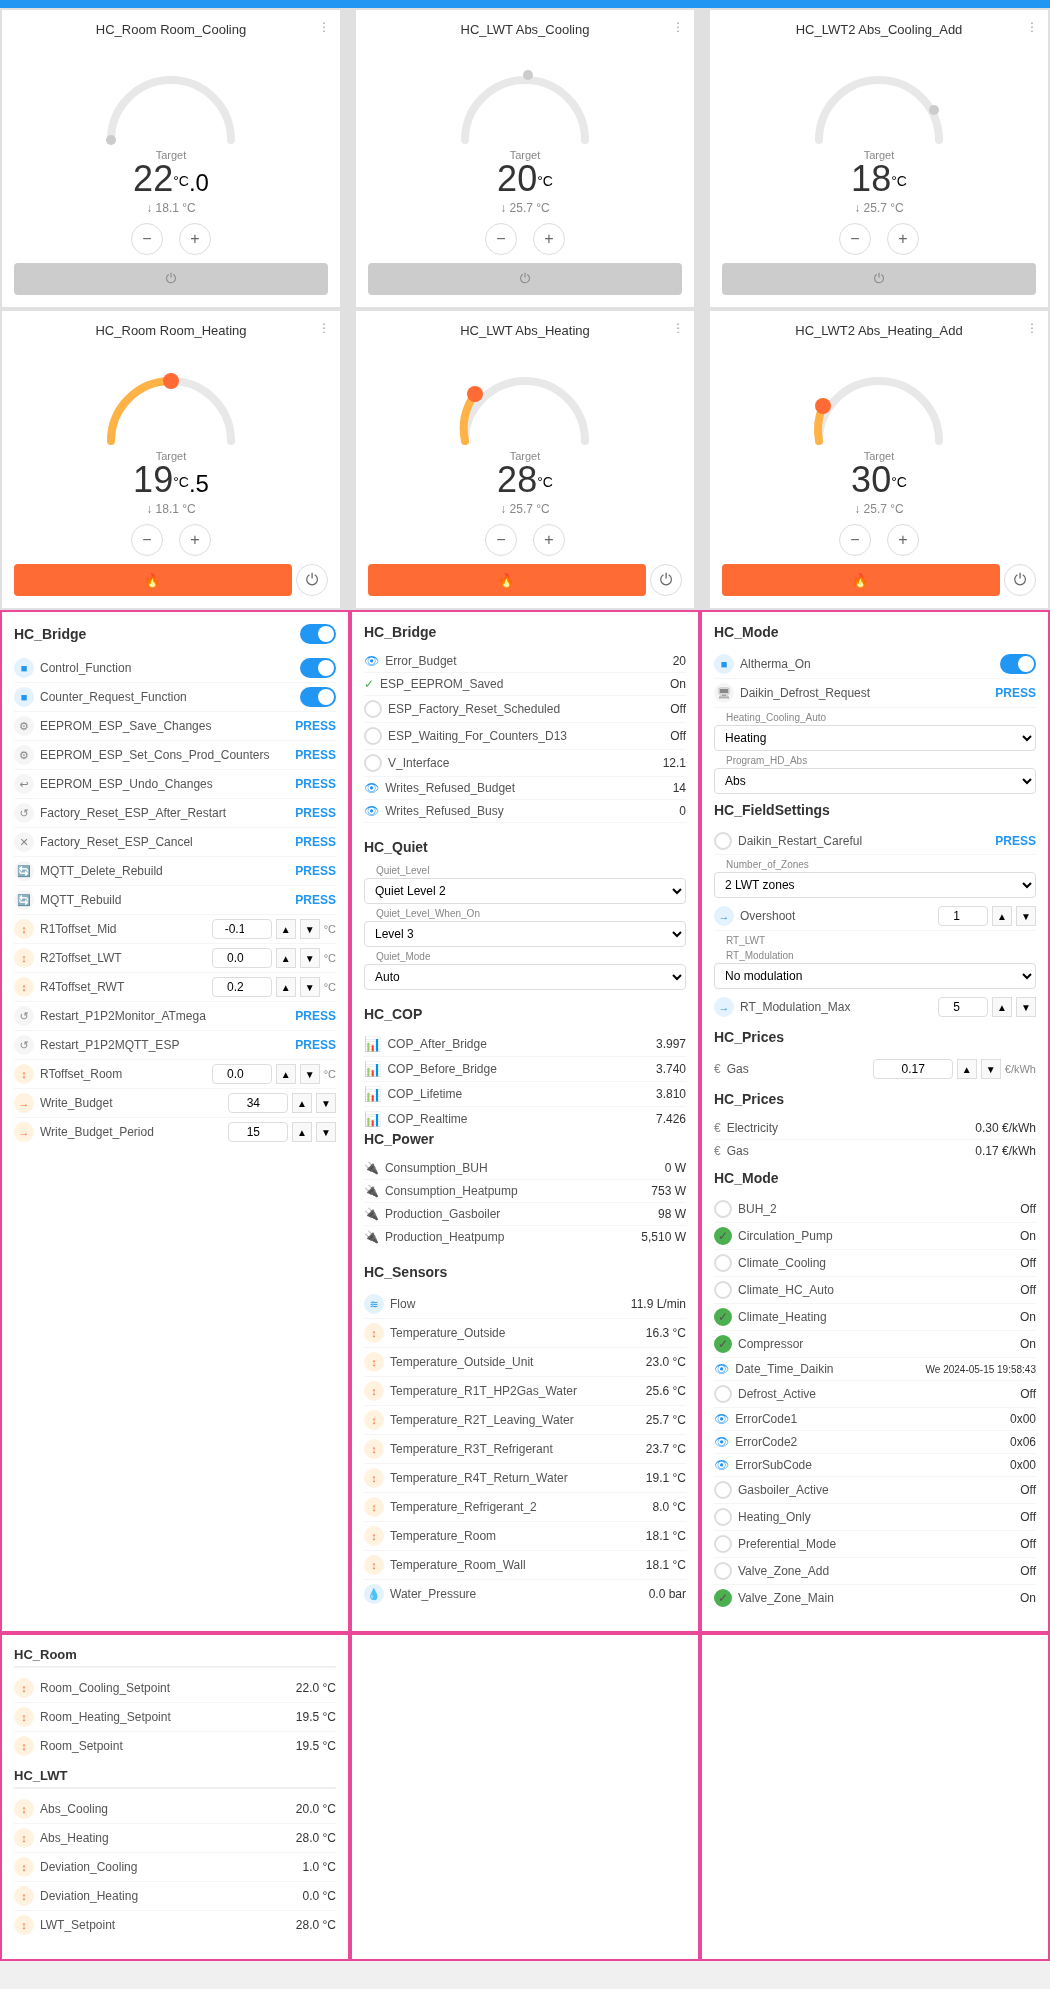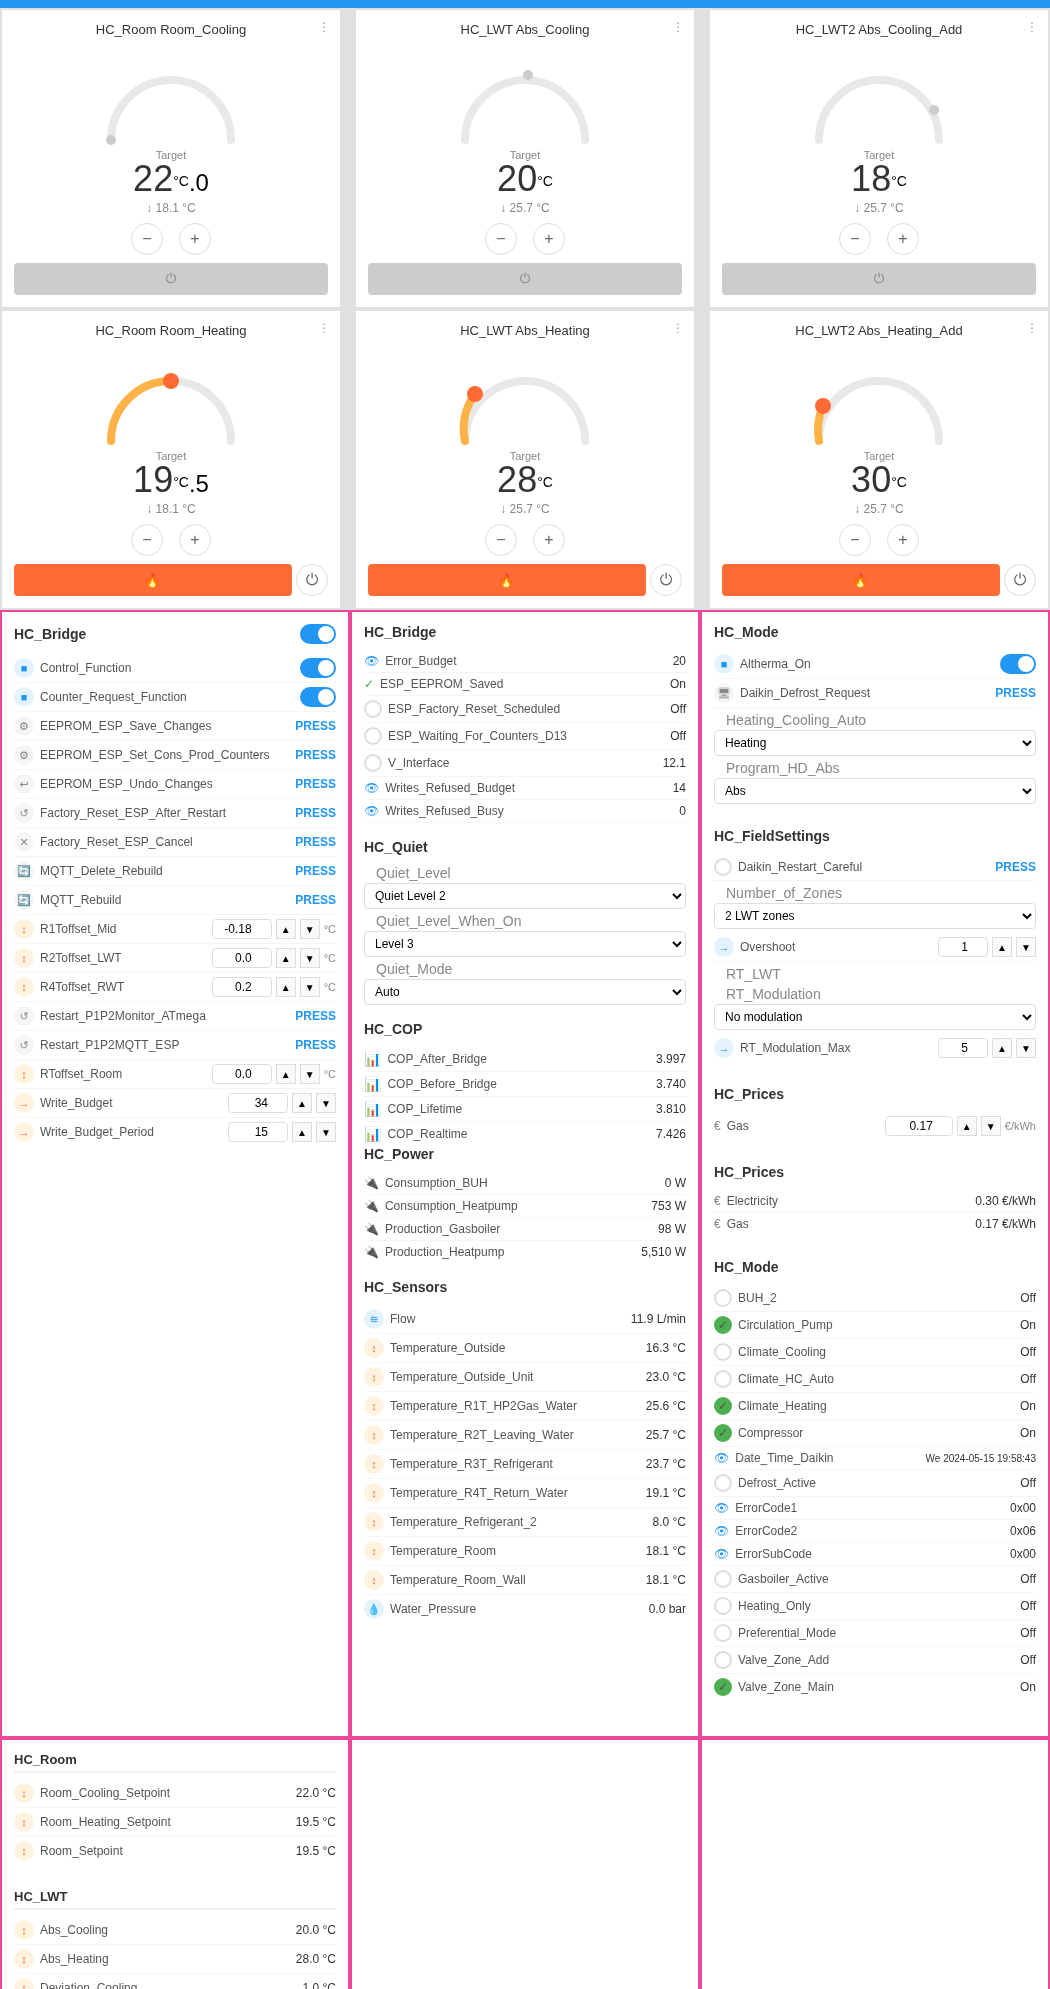--- a/index.html
+++ b/index.html
@@ -42,40 +42,40 @@
     .row-item { display: flex; align-items: center; justify-content: space-between; padding: 4px 0; border-bottom: 1px solid #f5f5f5; font-size: 12px; }
     .row-item:last-child { border-bottom: none; }
     .row-label { color: #555; display: flex; align-items: center; gap: 6px; flex: 1; }
     .row-value { color: #333; font-weight: 500; }
     .row-value.press { color: #2196F3; font-weight: 600; cursor: pointer; text-align: center; }
     
     .toggle-switch { width: 36px; height: 20px; background: #2196F3; border-radius: 10px; position: relative; cursor: pointer; }
     .toggle-switch::after { content: ''; position: absolute; width: 16px; height: 16px; background: white; border-radius: 50%; top: 2px; right: 2px; }
     
     .input-field { display: flex; align-items: center; gap: 4px; }
-    .input-field input { width: 60px; border: 1px solid #ddd; border-radius: 4px; padding: 2px 4px; font-size: 12px; text-align: right; }
+    .input-field input { width: 60px; border: 1px solid #ddd; border-radius: 4px; padding: 2px 12px; font-size: 12px; text-align: right; }
     .input-unit { color: #888; font-size: 11px; }
     
     .icon-circle { width: 20px; height: 20px; border-radius: 50%; display: flex; align-items: center; justify-content: center; font-size: 11px; flex-shrink: 0; }
     .icon-blue { background: #e3f2fd; color: #2196F3; }
     .icon-gray { background: #f5f5f5; color: #888; }
     .icon-orange { background: #fff3e0; color: #FF6B35; }
     
-    .sub-section { margin-bottom: 24px; }
+    .sub-section { margin-bottom: 8px; }
     .sub-title { font-size: 13px; font-weight: 600; color: #333; margin-bottom: 6px; padding-bottom: 4px; border-bottom: 2px solid #f0f0f0; }
     
     .status-dot { width: 18px; height: 18px; border-radius: 50%; border: 2px solid #ddd; display: flex; align-items: center; justify-content: center; flex-shrink: 0; }
     .status-dot.checked { background: #4CAF50; border-color: #4CAF50; }
     
     .bar-icon { color: #2196F3; font-size: 14px; }
     
     .spinner-btn { width: 20px; height: 20px; border: 1px solid #ddd; background: #f9f9f9; cursor: pointer; display: flex; align-items: center; justify-content: center; font-size: 10px; }
     
     .dropdown-row { margin: 4px 0; }
-    .dropdown-label { font-size: 14px; color: #888; margin-bottom: 2px; padding-left: 12px; }
+    .dropdown-label { font-size: 10px; color: #888; margin-bottom: 2px; padding-left: 12px; }
     .dropdown-select { width: 100%; border: 1px solid #ddd; border-radius: 4px; padding: 4px 6px; font-size: 12px; background: #fff; }
   </style>
 </head>
 <body>
 
 <div class="top-bar"></div>
 
 <div class="thermostat-grid">
 
   <div class="thermostat-card">
@@ -715,21 +715,21 @@
     <div class="sub-section">
       <div class="panel-title">
         <span>HC_Prices</span>
       </div>
       <div class="row-item">
         <div class="row-label">
           <span style="color:#888;">€</span>
           <span>Gas</span>
         </div>
         <div class="input-field">
-          <input type="number" value="0.17" style="width: 68px;">
+          <input type="number" value="0.17" style="width: 80px;">
           <button class="spinner-btn">▲</button>
           <button class="spinner-btn">▼</button>
           <span class="input-unit">€/kWh</span>
         </div>
       </div>
     </div>
 
     <div class="sub-section">
       <div class="panel-title">
         <span>HC_Prices</span>

